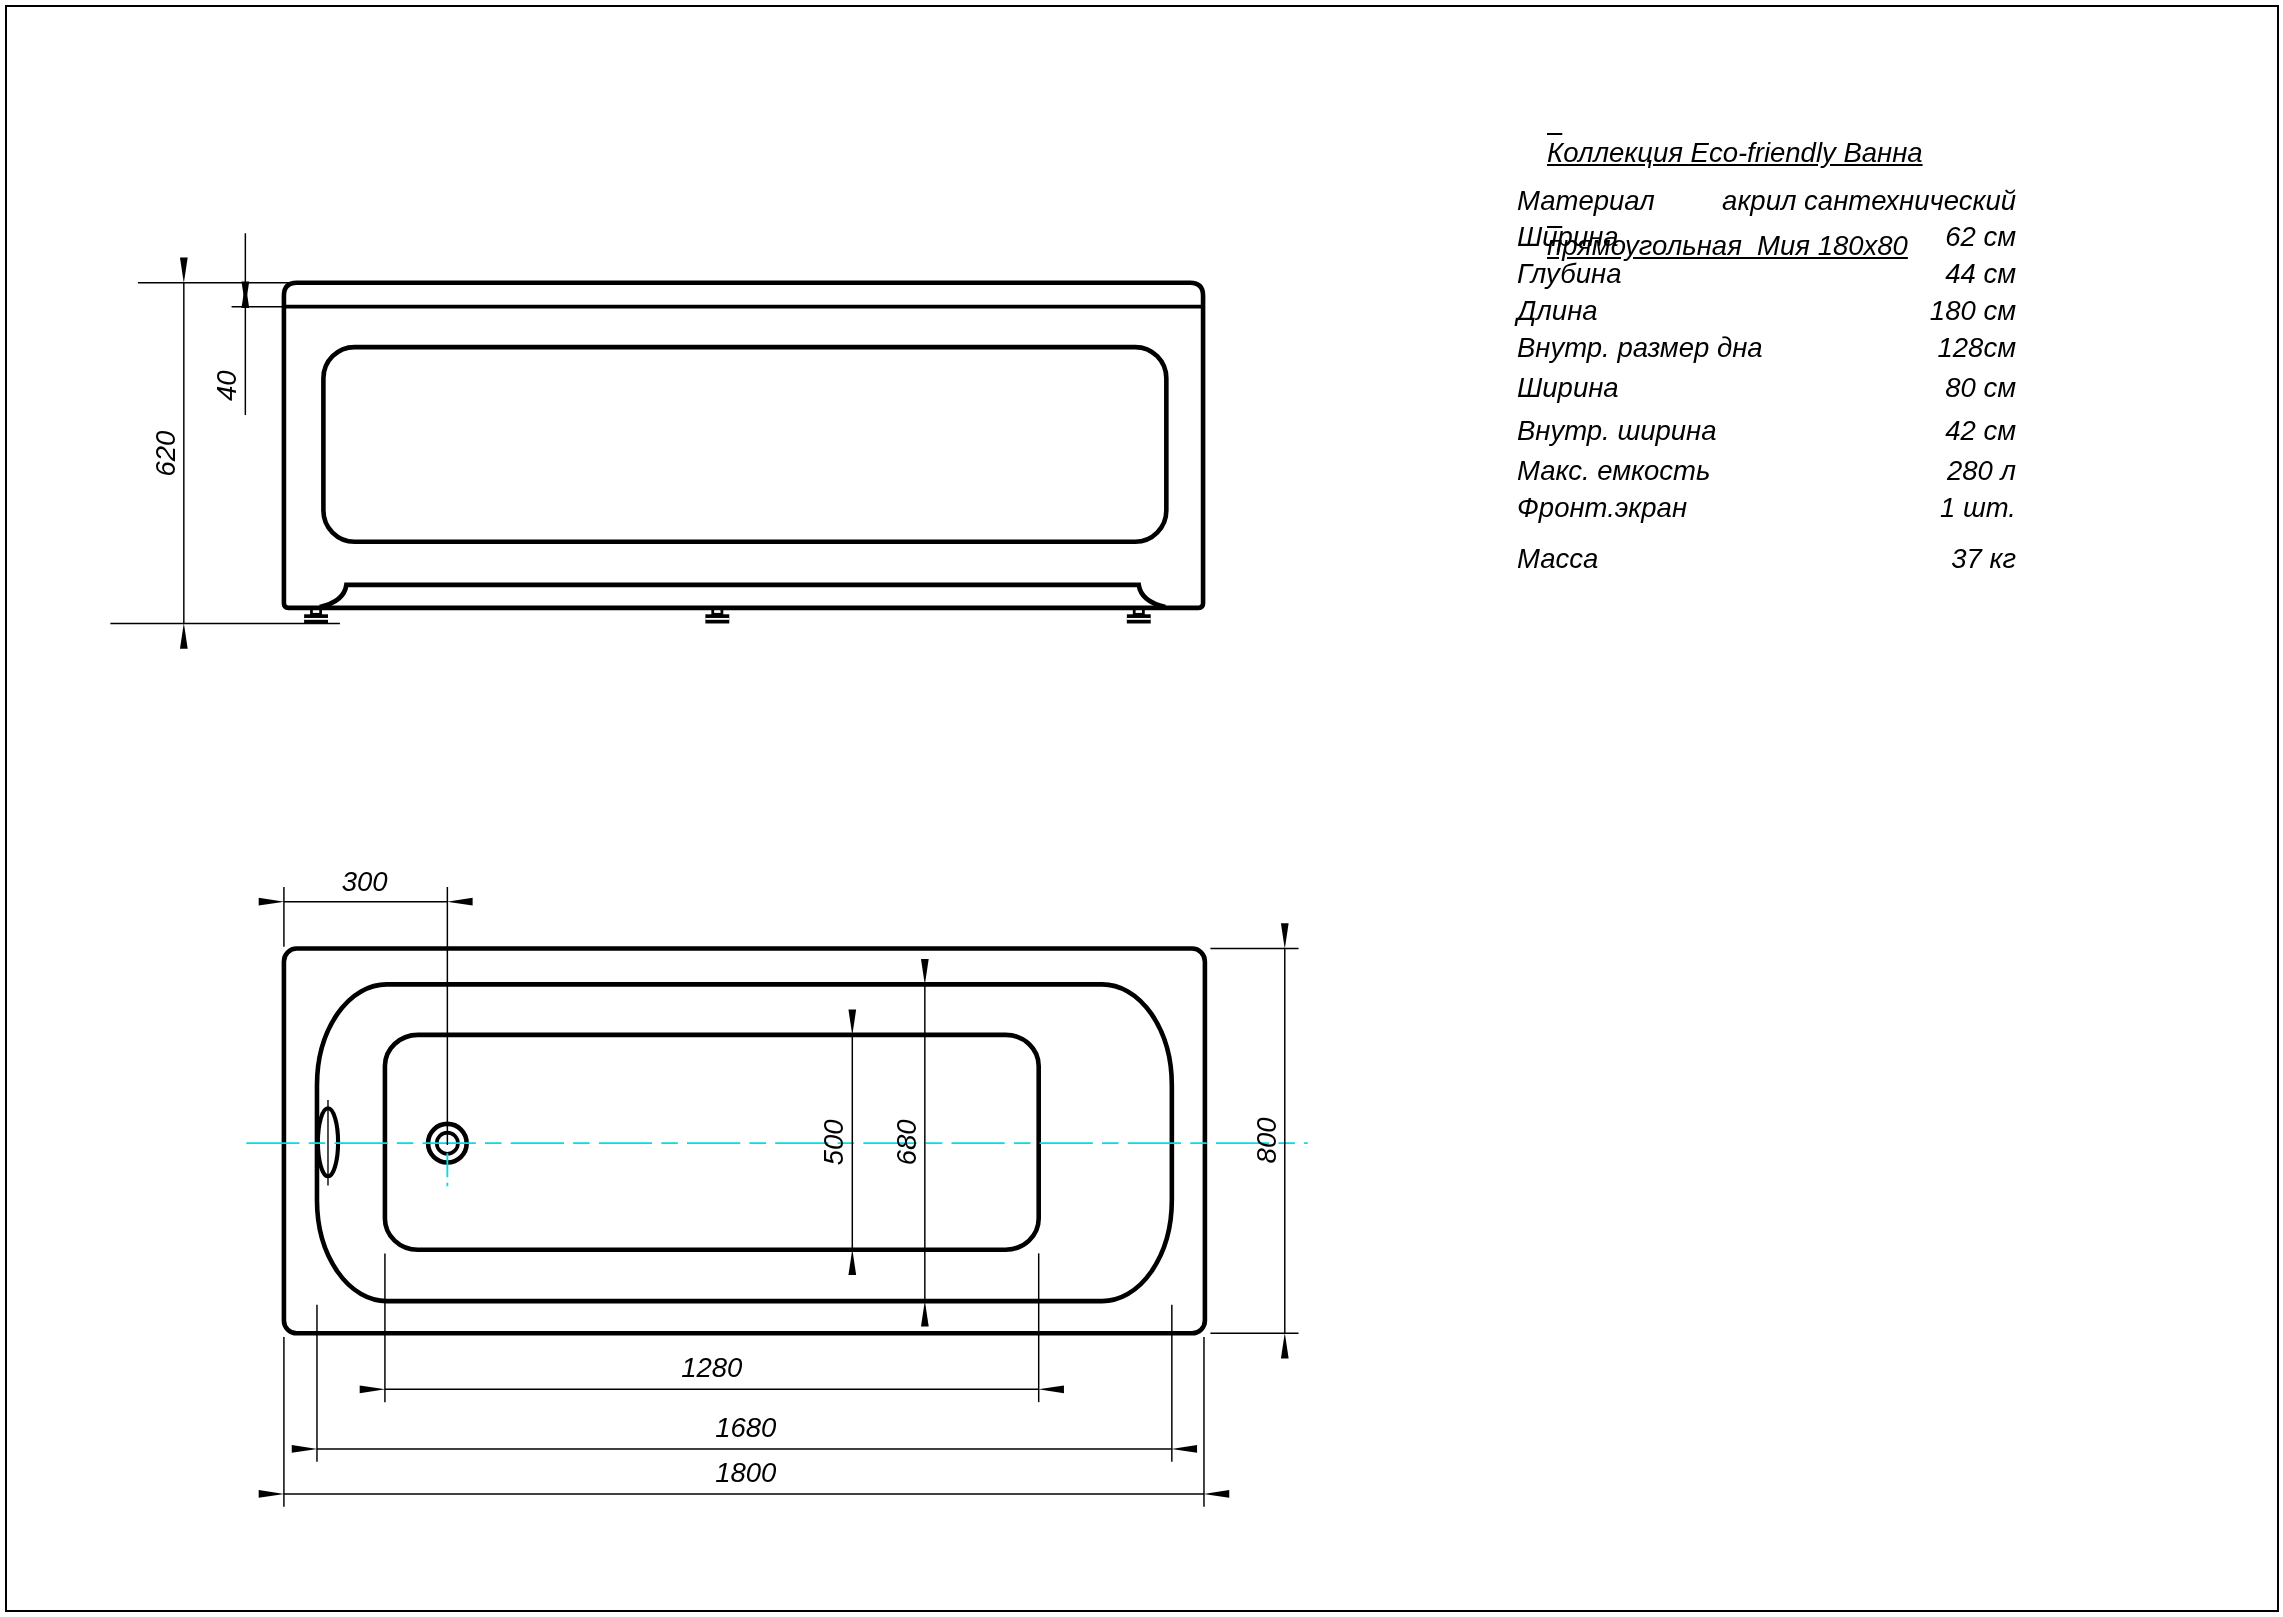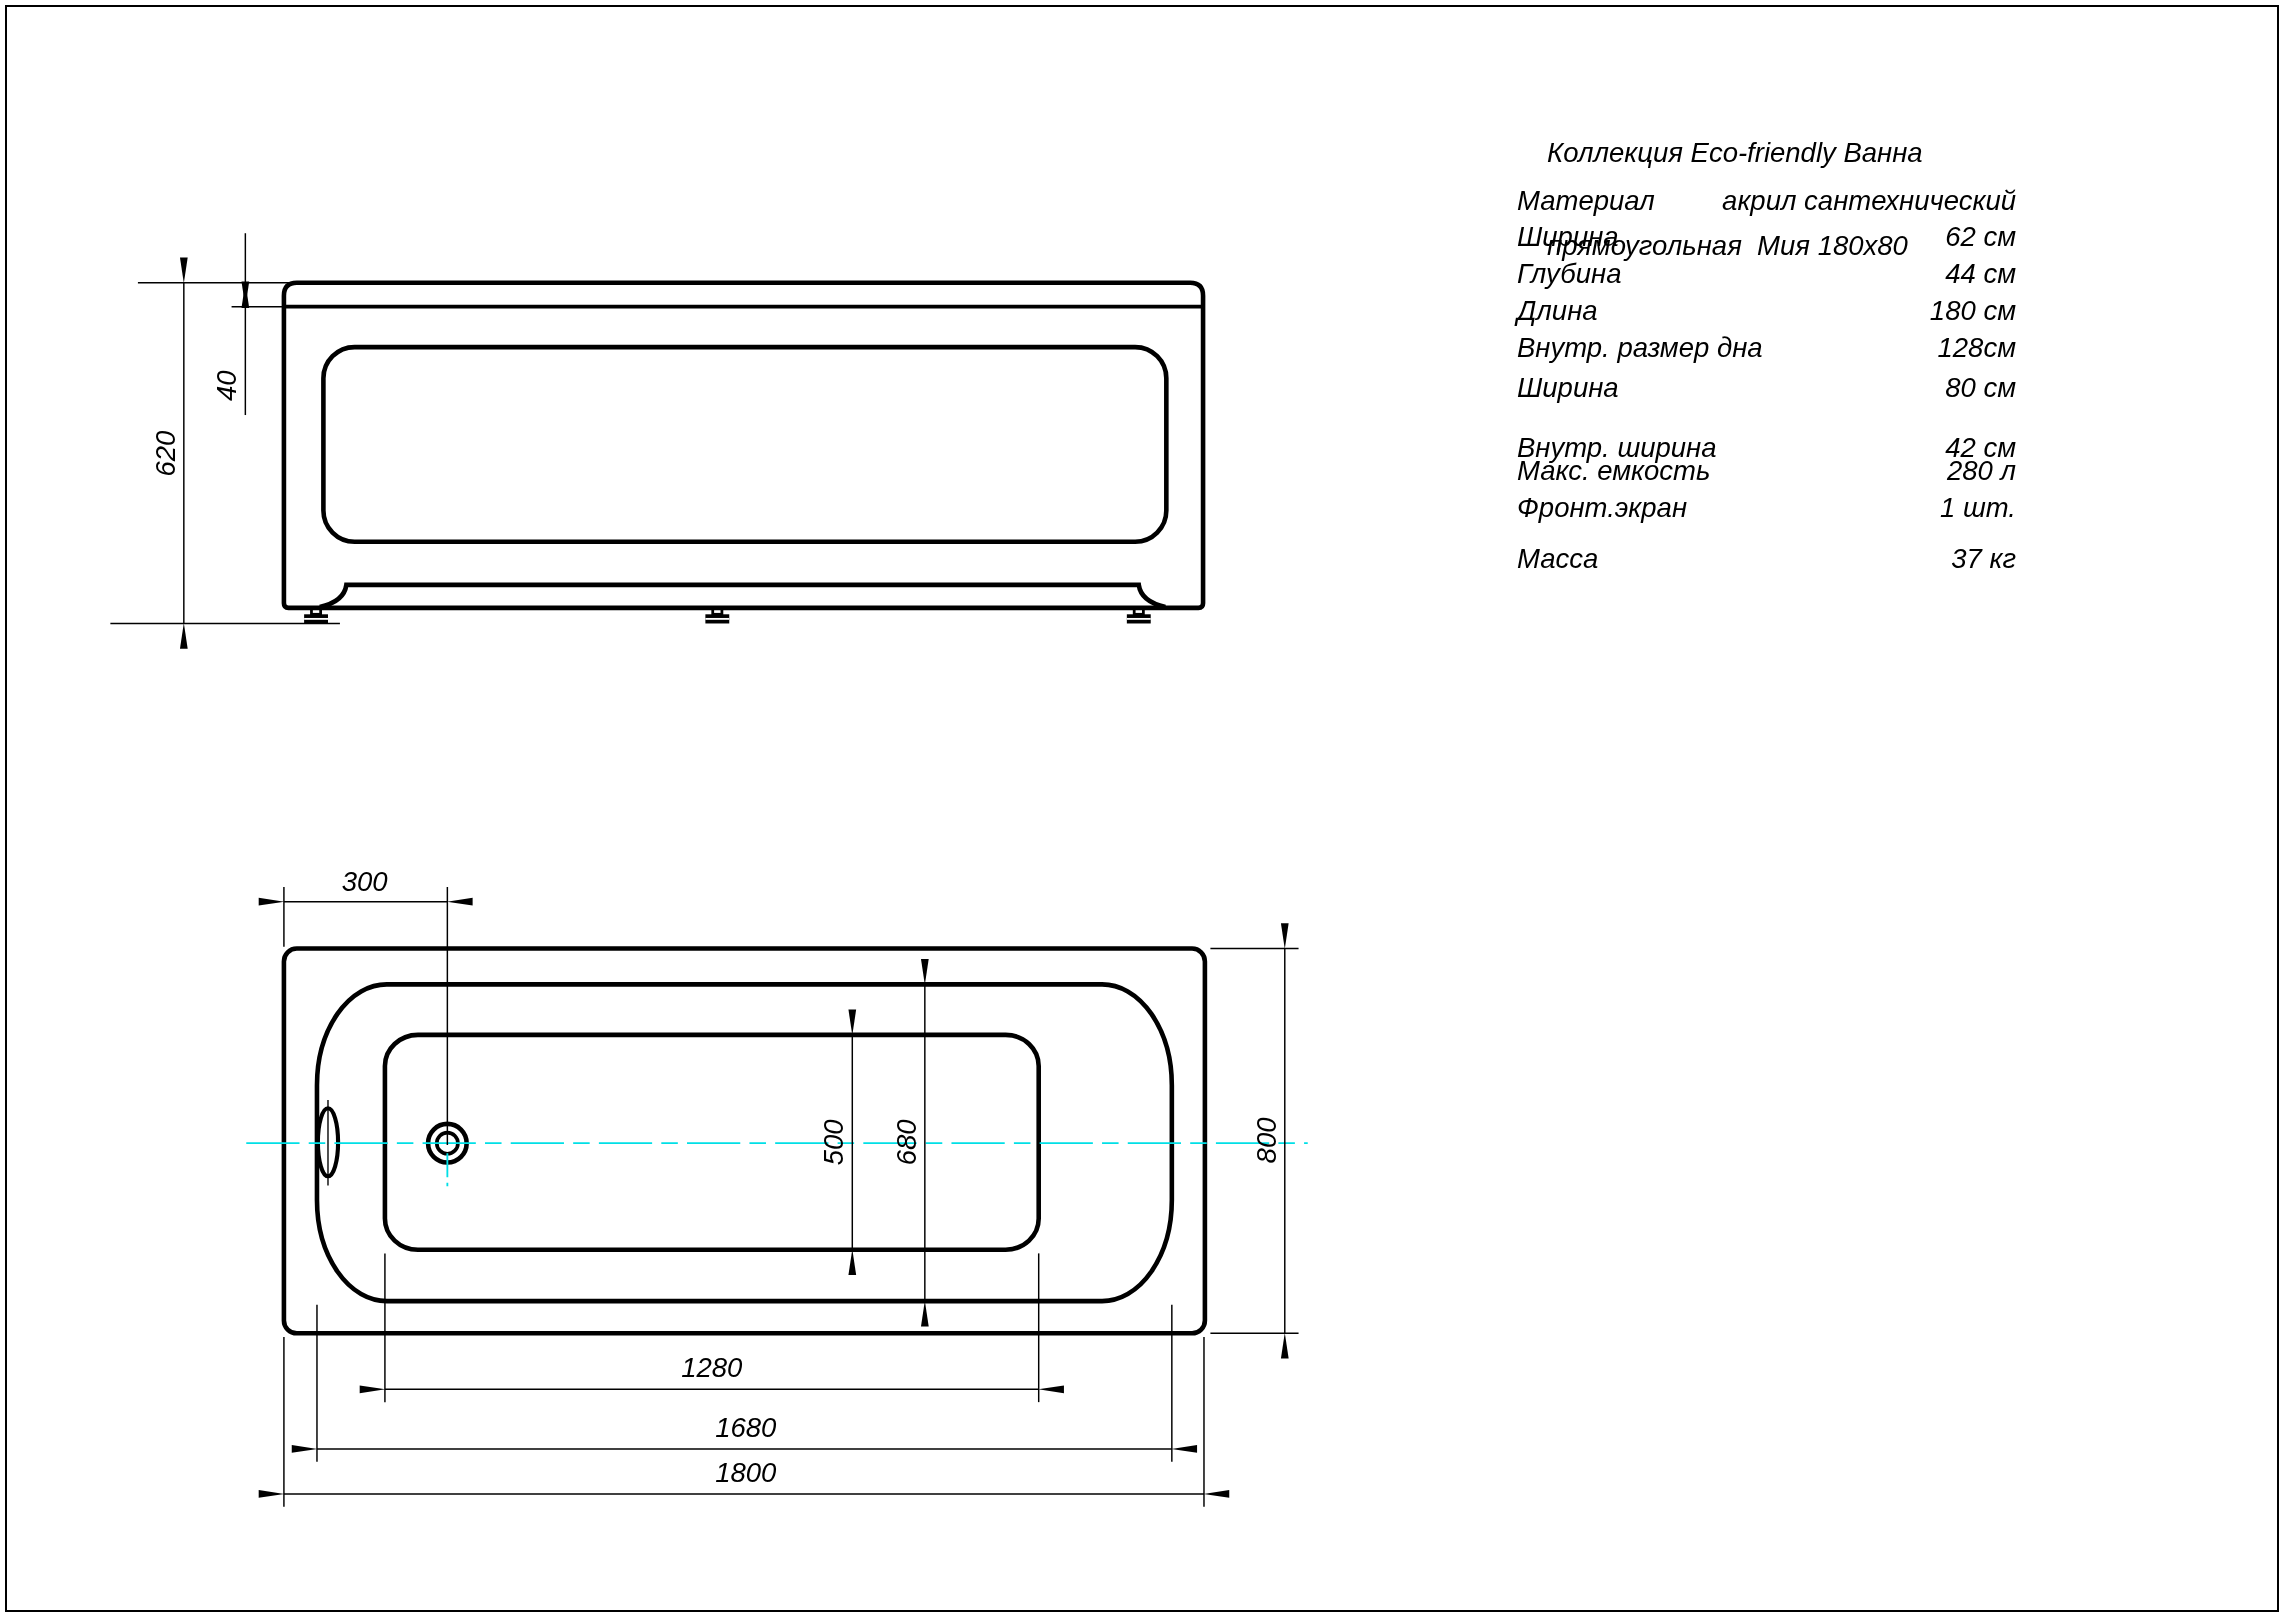--- a/index.html
+++ b/index.html
@@ -13,32 +13,32 @@
   }
   svg{position:absolute;left:0;top:0;}
   svg text{
     font-family:"Liberation Sans",sans-serif;
     font-style:italic;
     font-size:30px;
     fill:#000;
   }
   .title-block{
     position:absolute;left:1547px;top:75px;width:588px;
-    font-style:italic;font-size:27.5px;line-height:31px;white-space:pre;
+    font-style:italic;font-size:27.5px;line-height:31px;white-space:pre;text-decoration:underline;
   }
   .spec-table{position:absolute;left:0;top:0;}
   .spec-row{
     position:absolute;left:1517px;width:499px;height:33px;
     display:flex;justify-content:space-between;align-items:center;
     font-style:italic;font-size:27.5px;white-space:pre;
   }
   .spec-row .spec-label{text-align:left;font-style:italic;}
   .spec-row .spec-value{text-align:left;}
   .r1{top:184px}.r2{top:220px}.r3{top:257px}.r4{top:294px}.r5{top:331px}
-  .r6{top:371px}.r7{top:431px}.r8{top:454px}.r9{top:491px}.r10{top:542px}
+  .r6{top:371px}.r7{top:414px}.r8{top:454px}.r9{top:491px}.r10{top:542px}
 </style>
 </head>
 <body>
 
 <div class="sheet-border"></div>
 
 <svg width="2284" height="1617" viewBox="0 0 2487 1761">
   <defs>
     <marker id="arr" viewBox="0 0 30 12" refX="1.5" refY="6" markerWidth="30" markerHeight="12" markerUnits="userSpaceOnUse" orient="auto-start-reverse">
       <path d="M1,6 L29,1.8 L29,10.2 Z" fill="#000"></path>

